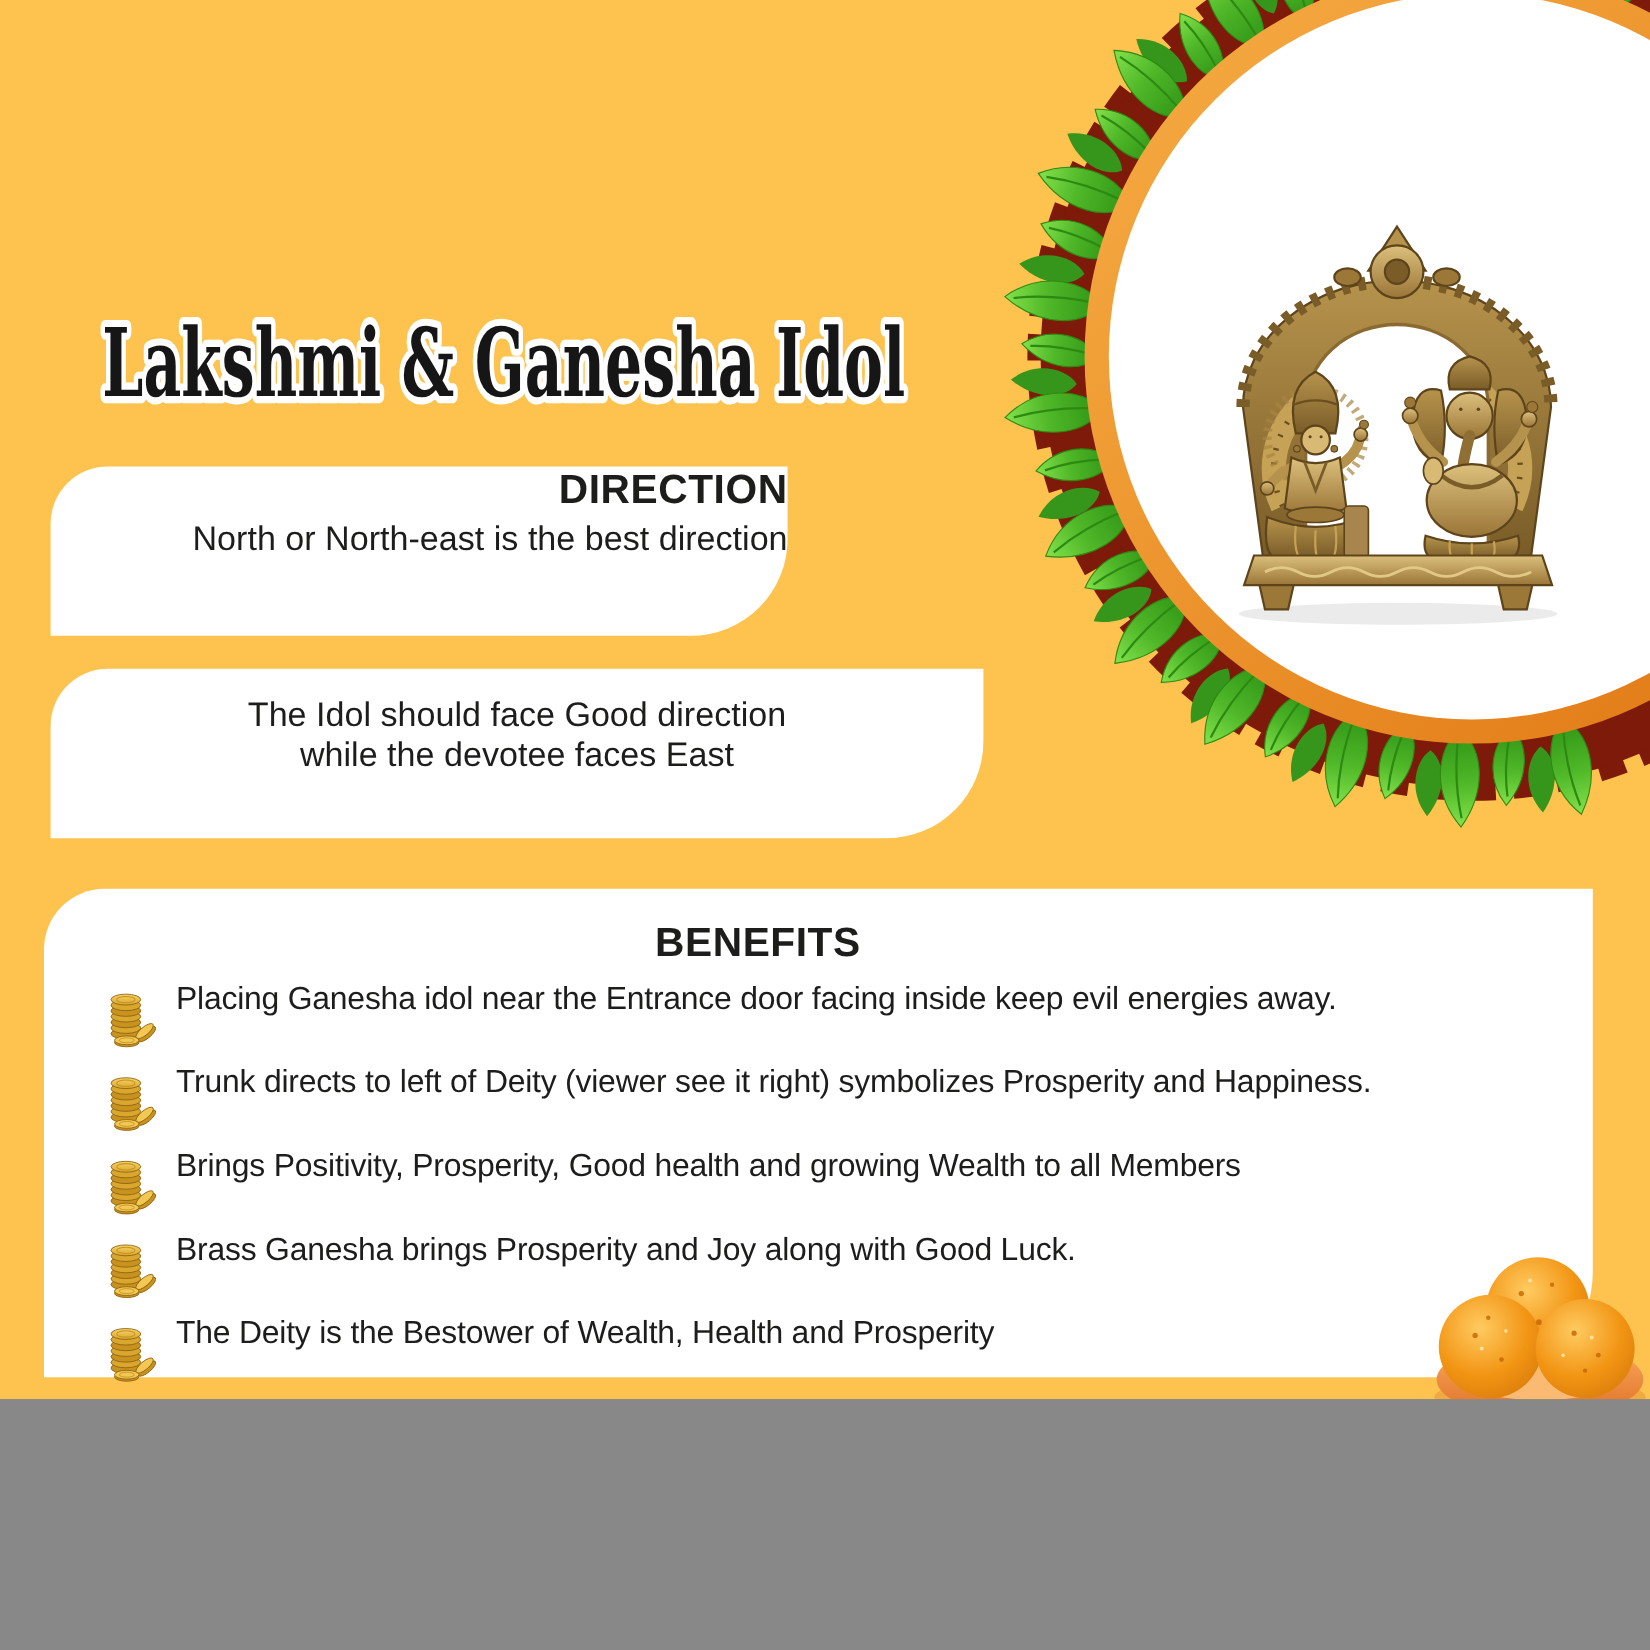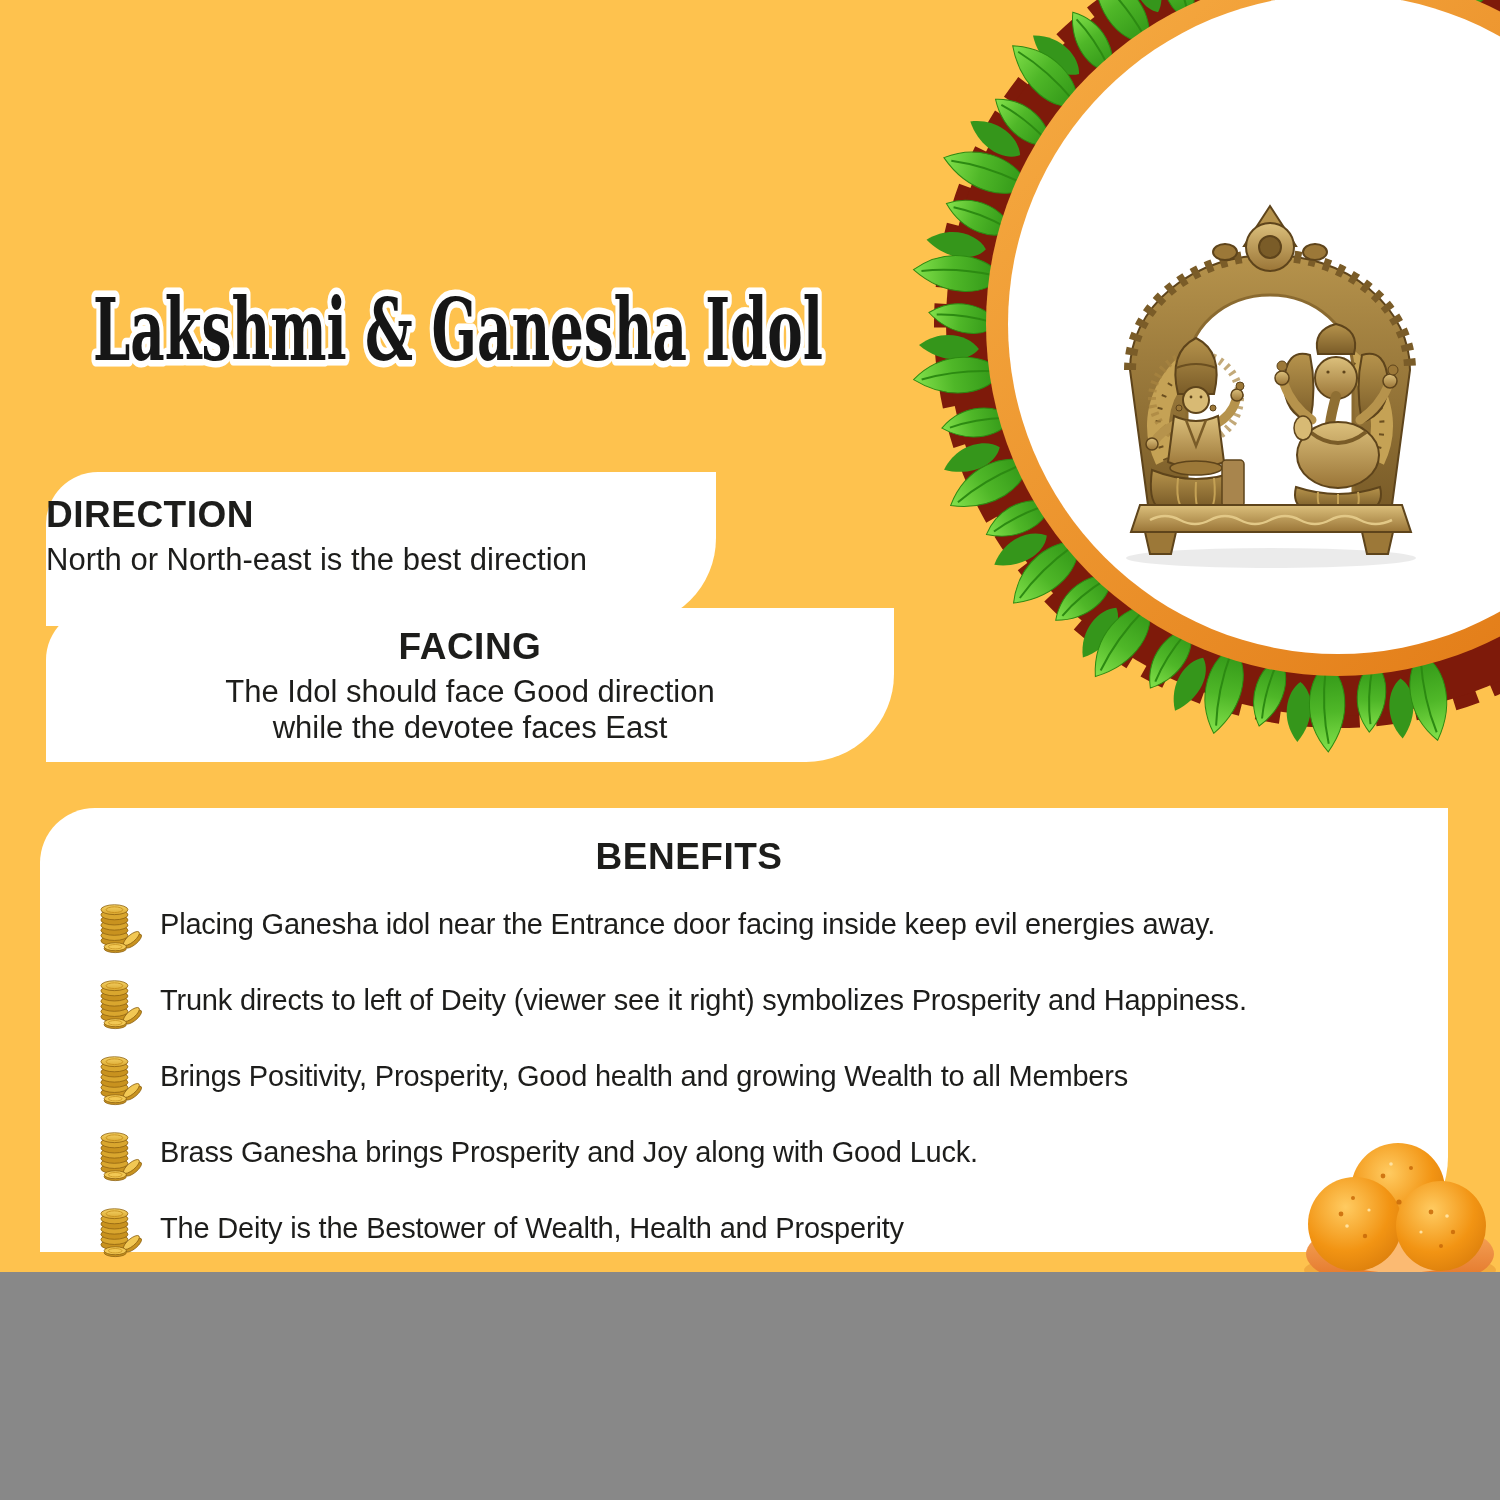--- a/index.html
+++ b/index.html
@@ -5,29 +5,29 @@
   :root{
     --bg:#FEC24E; --card:#FFFFFF; --text:#1D1D1B;
   }
   html,body{margin:0;padding:0;background:#888;}
   .page{
     position:relative; width:1500px; height:1272px; overflow:hidden;
     background:var(--bg); color:var(--text);
     font-family:"Liberation Sans", sans-serif;
   }
   .card{position:absolute; background:var(--card); box-sizing:border-box;}
-  .card.dir{left:46px; top:424px; width:670px; height:154px; border-radius:52px 0 88px 0; text-align:left; padding-top:22px;margin-top:48px;}
+  .card.dir{left:46px; top:424px; width:670px; height:154px; border-radius:52px 0 88px 0; text-align:right; }
   .card.fac{left:46px; top:608px; width:848px; height:154px; border-radius:52px 0 88px 0; text-align:center; padding-top:18px;}
   .card.ben{left:40px; top:808px; width:1408px; height:444px; border-radius:55px 0 95px 0; padding-top:28px;}
   .h{margin:0; font-size:37px; line-height:42px; font-weight:bold; letter-spacing:.5px; color:var(--text);}
   .b{margin:6px 0 0; font-size:31px; line-height:36px; font-weight:400;}
   .b.l2{margin-top:0;}
   .ben .h{text-align:center; transform:translateX(-55px);}
   .benefits-list{list-style:none; margin:14px 0 0; padding:0 30px 0 58px;}
-  .benefits-list li{display:flex; align-items:center; gap:18px; height:64px; margin-bottom:12px; font-size:29px; letter-spacing:-0.2px;}
+  .benefits-list li{display:flex; align-items:flex-start; gap:18px; height:64px; margin-bottom:12px; font-size:29px; letter-spacing:-0.2px;}
   .coin{width:44px; height:62px; flex:none;}
   .title-svg{position:absolute; left:78px; top:232px;}
   .hero-svg{position:absolute; left:860px; top:0;}
   .laddu-svg{position:absolute; left:1295px; top:1128px;}
 </style>
 </head>
 <body>
 
 <div class="page">
 
@@ -60,21 +60,20 @@
   <svg class="title-svg" width="760" height="180" viewBox="0 0 760 180">
     <text x="380" y="128" text-anchor="middle" textLength="730" lengthAdjust="spacingAndGlyphs" font-family="DejaVu Serif, serif" font-size="86" font-weight="bold" fill="#161616" stroke="#FFFFFF" stroke-width="13" stroke-linejoin="round" paint-order="stroke">Lakshmi &amp; Ganesha Idol</text>
   </svg>
 
   <section class="card dir">
     <h2 class="h">DIRECTION</h2>
     <p class="b">North or North-east is the best direction</p>
   </section>
 
   <section class="card fac">
-    <h2 class="h">FACING</h2>
     <p class="b">The Idol should face Good direction</p>
     <p class="b l2">while the devotee faces East</p>
   </section>
 
   <section class="card ben">
     <h2 class="h">BENEFITS</h2>
     <ul class="benefits-list">
       <li>
         <svg class="coin" viewBox="0 0 54 78">
             <use href="#coins"></use>

